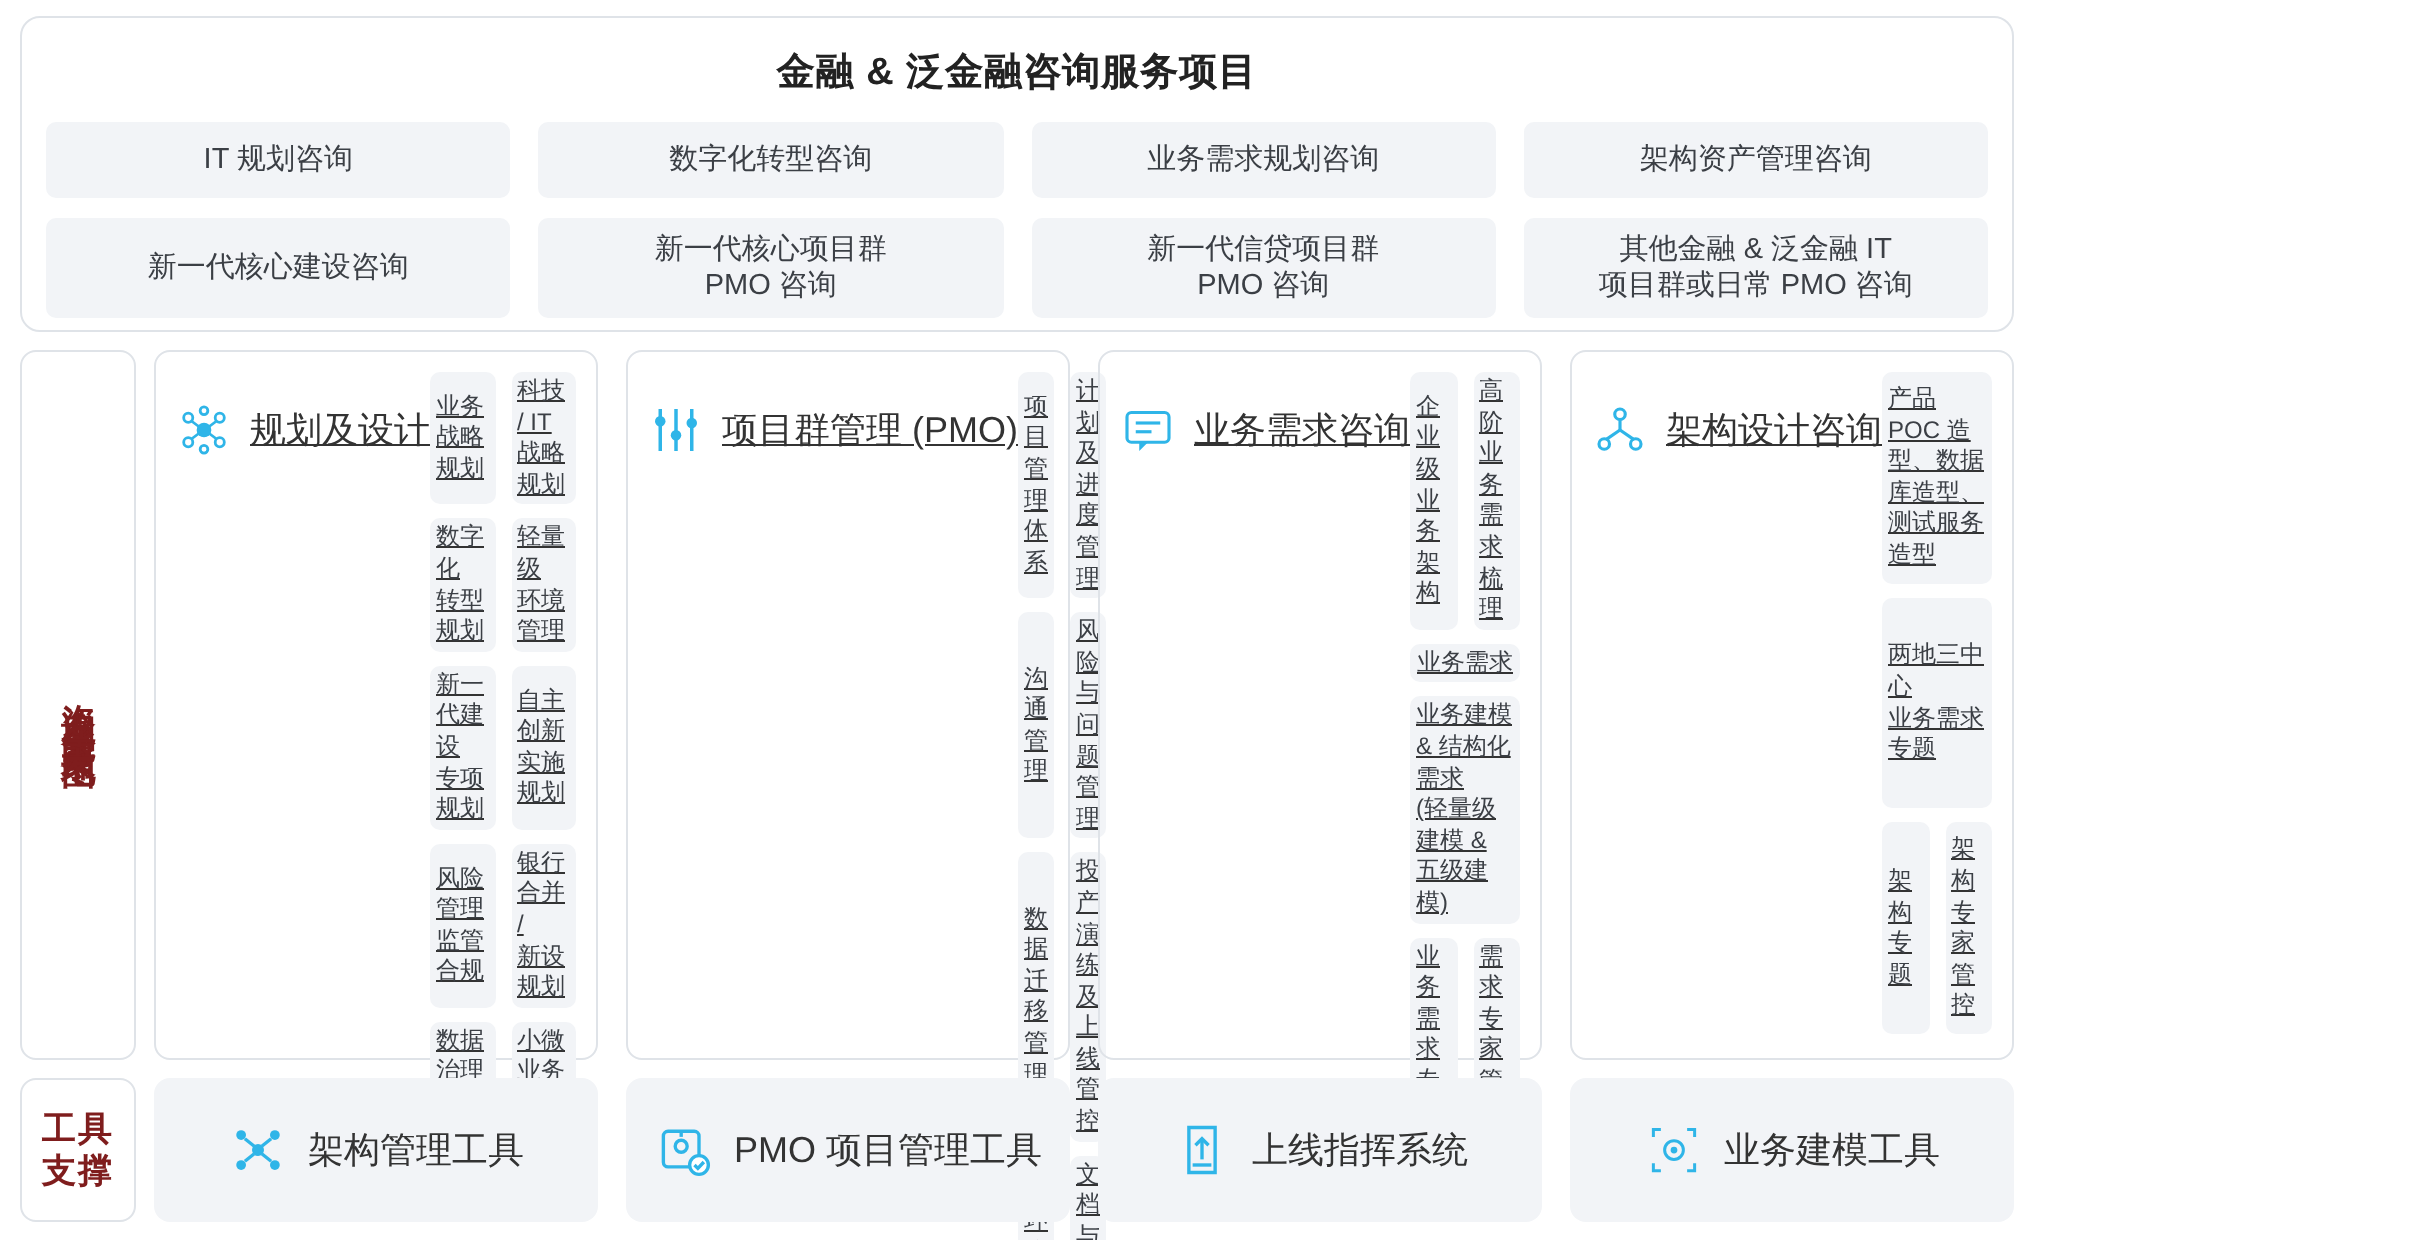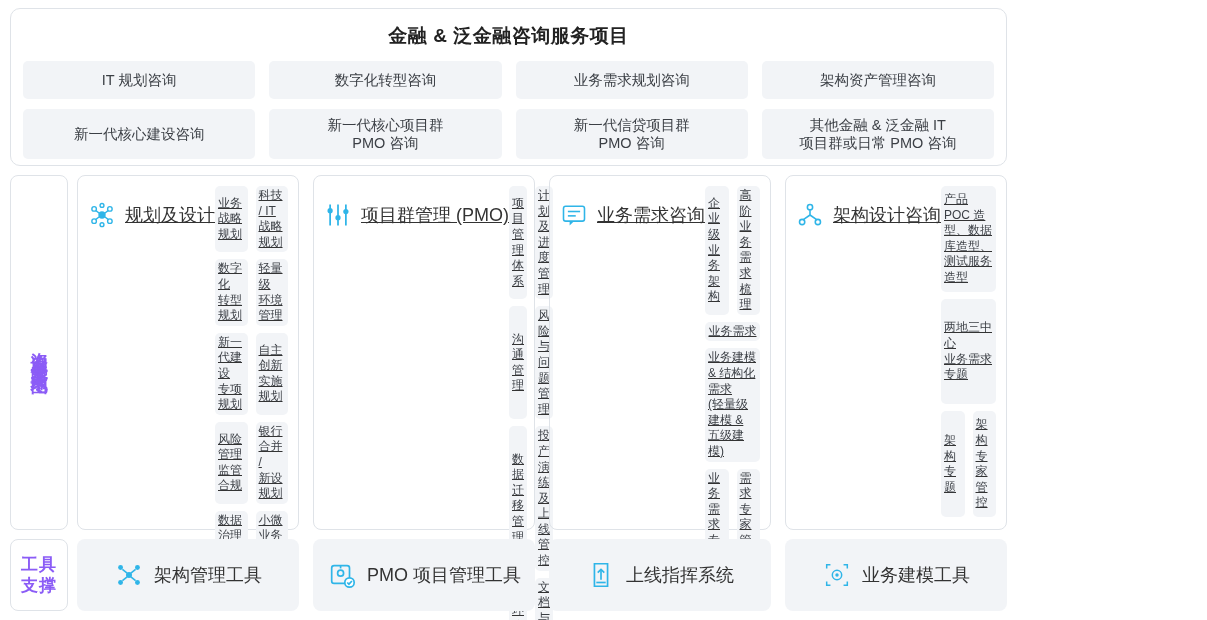--- a/index.html
+++ b/index.html
@@ -75,21 +75,21 @@
     display: flex;
     align-items: center;
     justify-content: center;
     box-sizing: border-box;
   }
   .side-label .vtext {
     writing-mode: vertical-rl;
     text-orientation: upright;
     font-size: 17px;
     font-weight: bold;
-    color: #8b5cf6;
+    color: #7f1d1d;
     letter-spacing: 3px;
     line-height: 1.15;
   }
   .columns {
     flex: 1;
     display: flex;
     gap: 14px;
   }
   .col {
     flex: 1;

